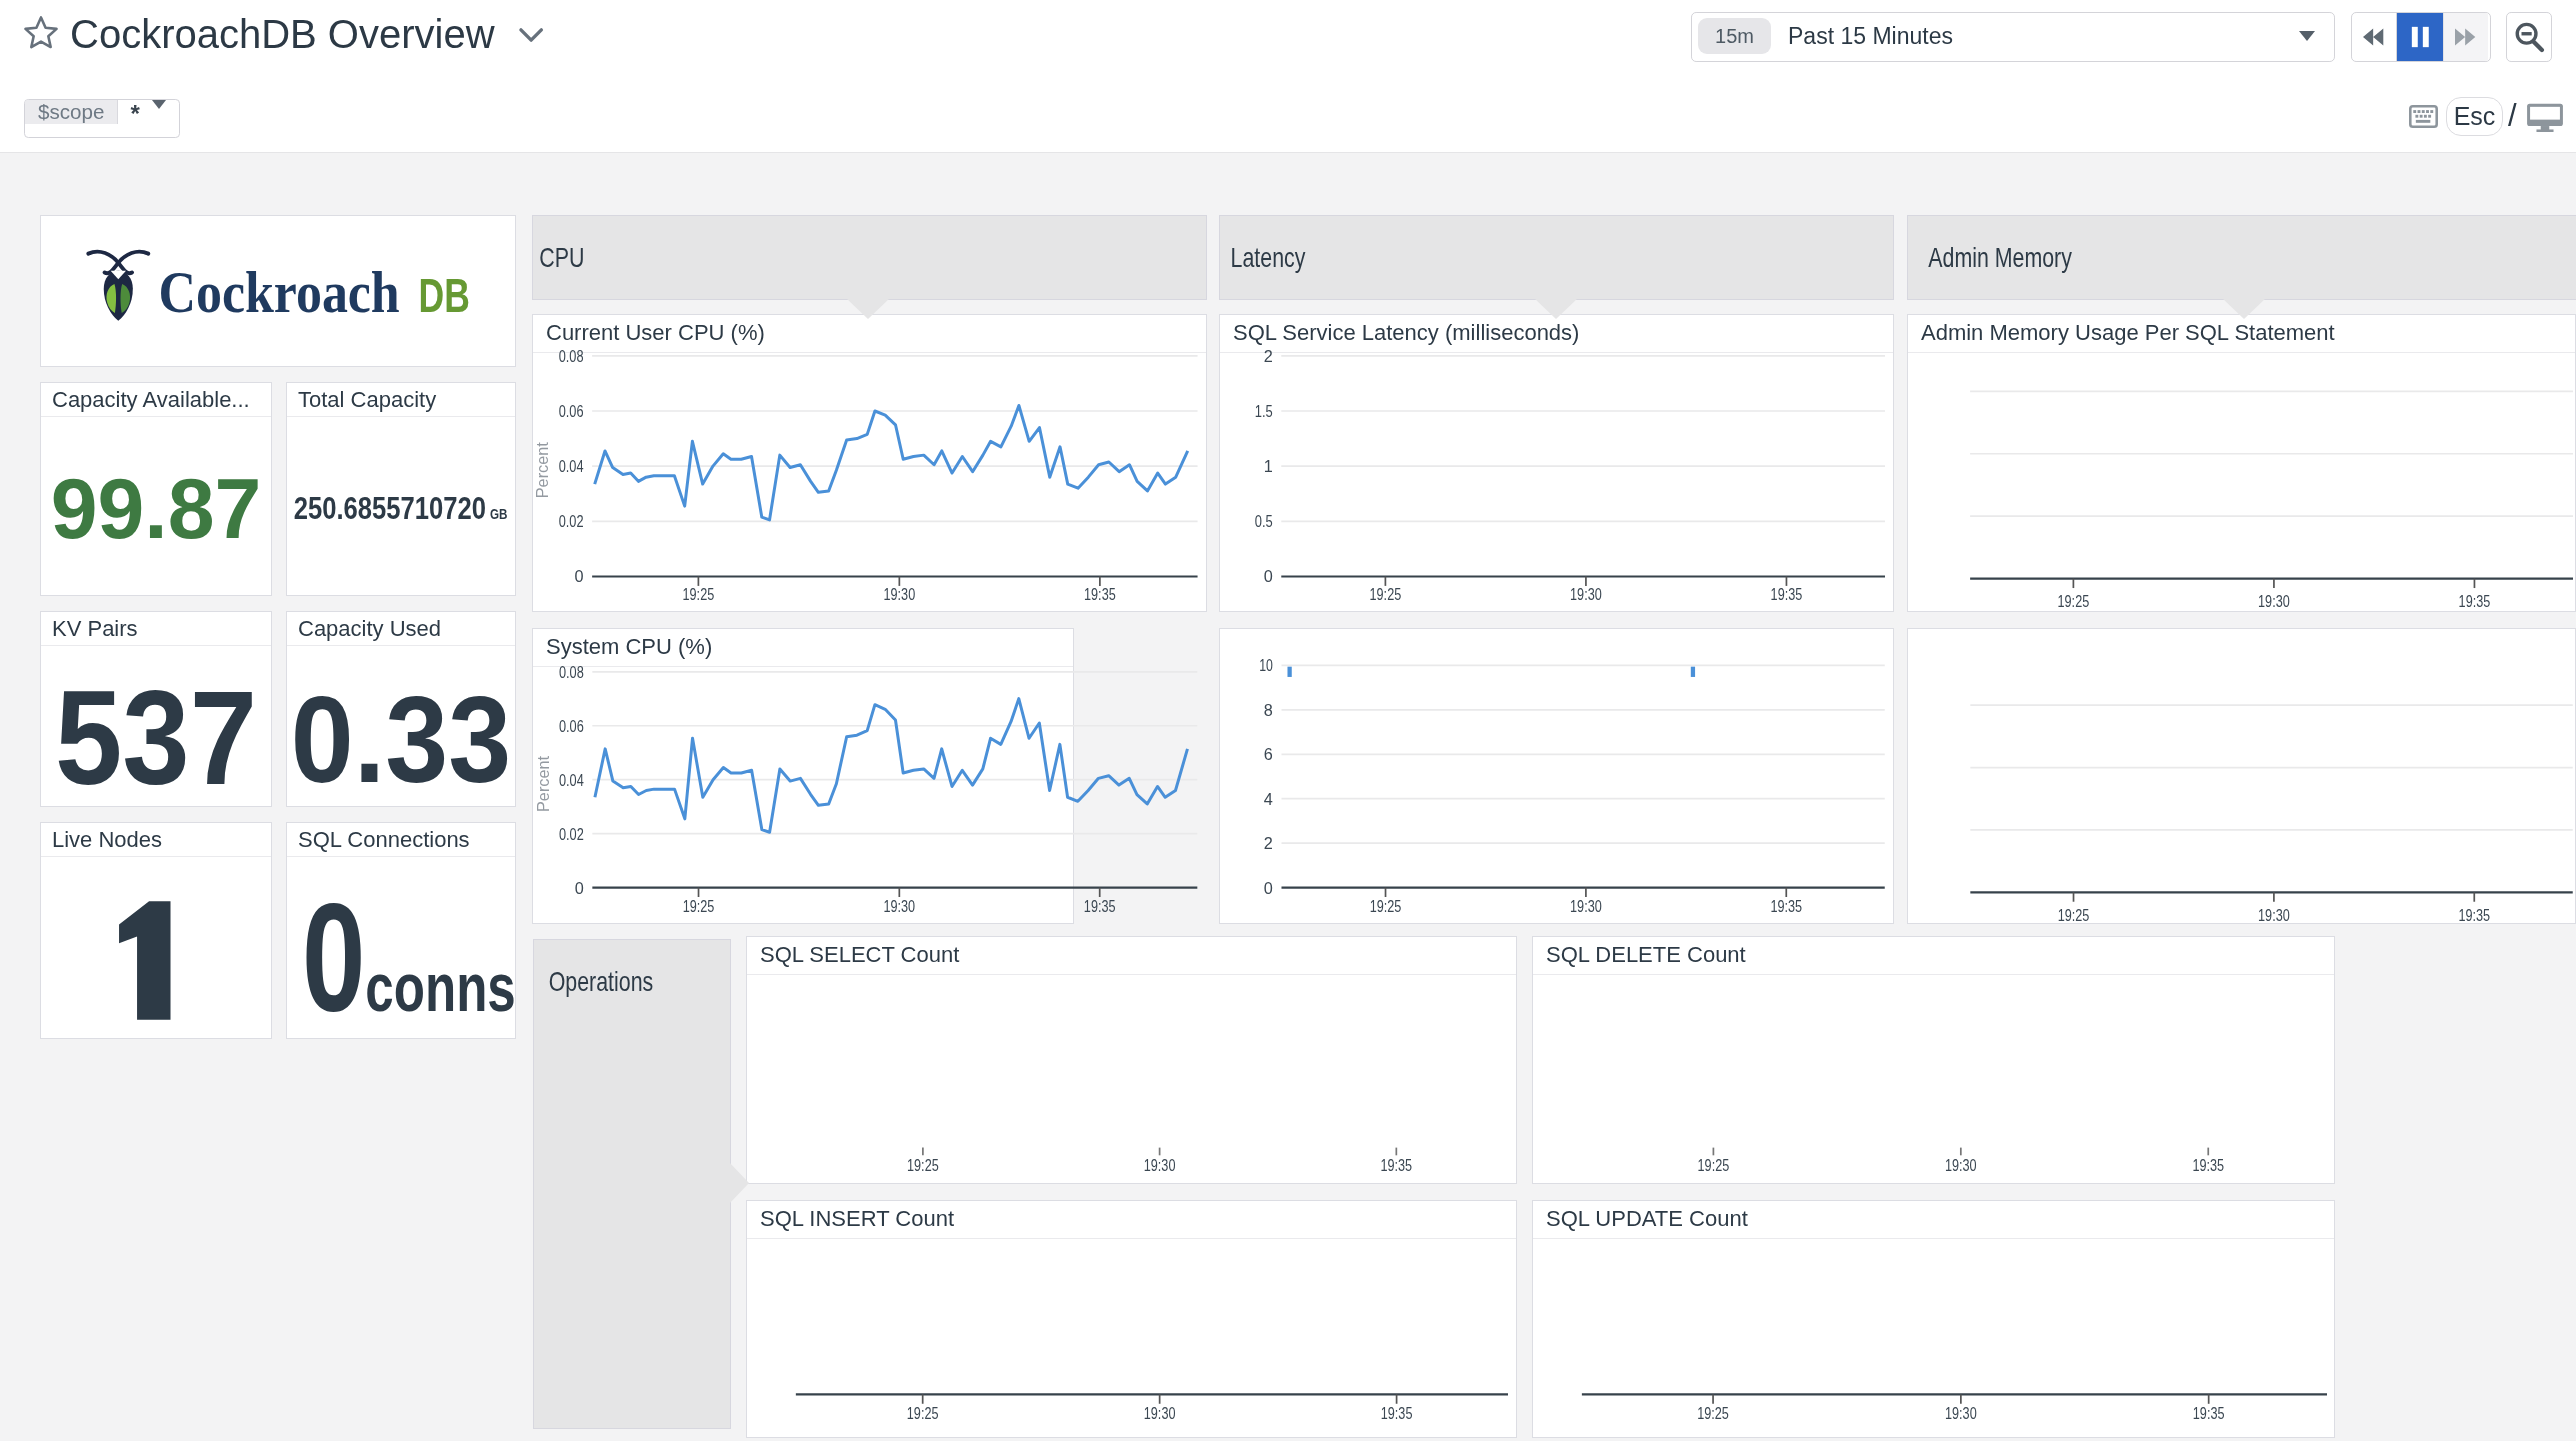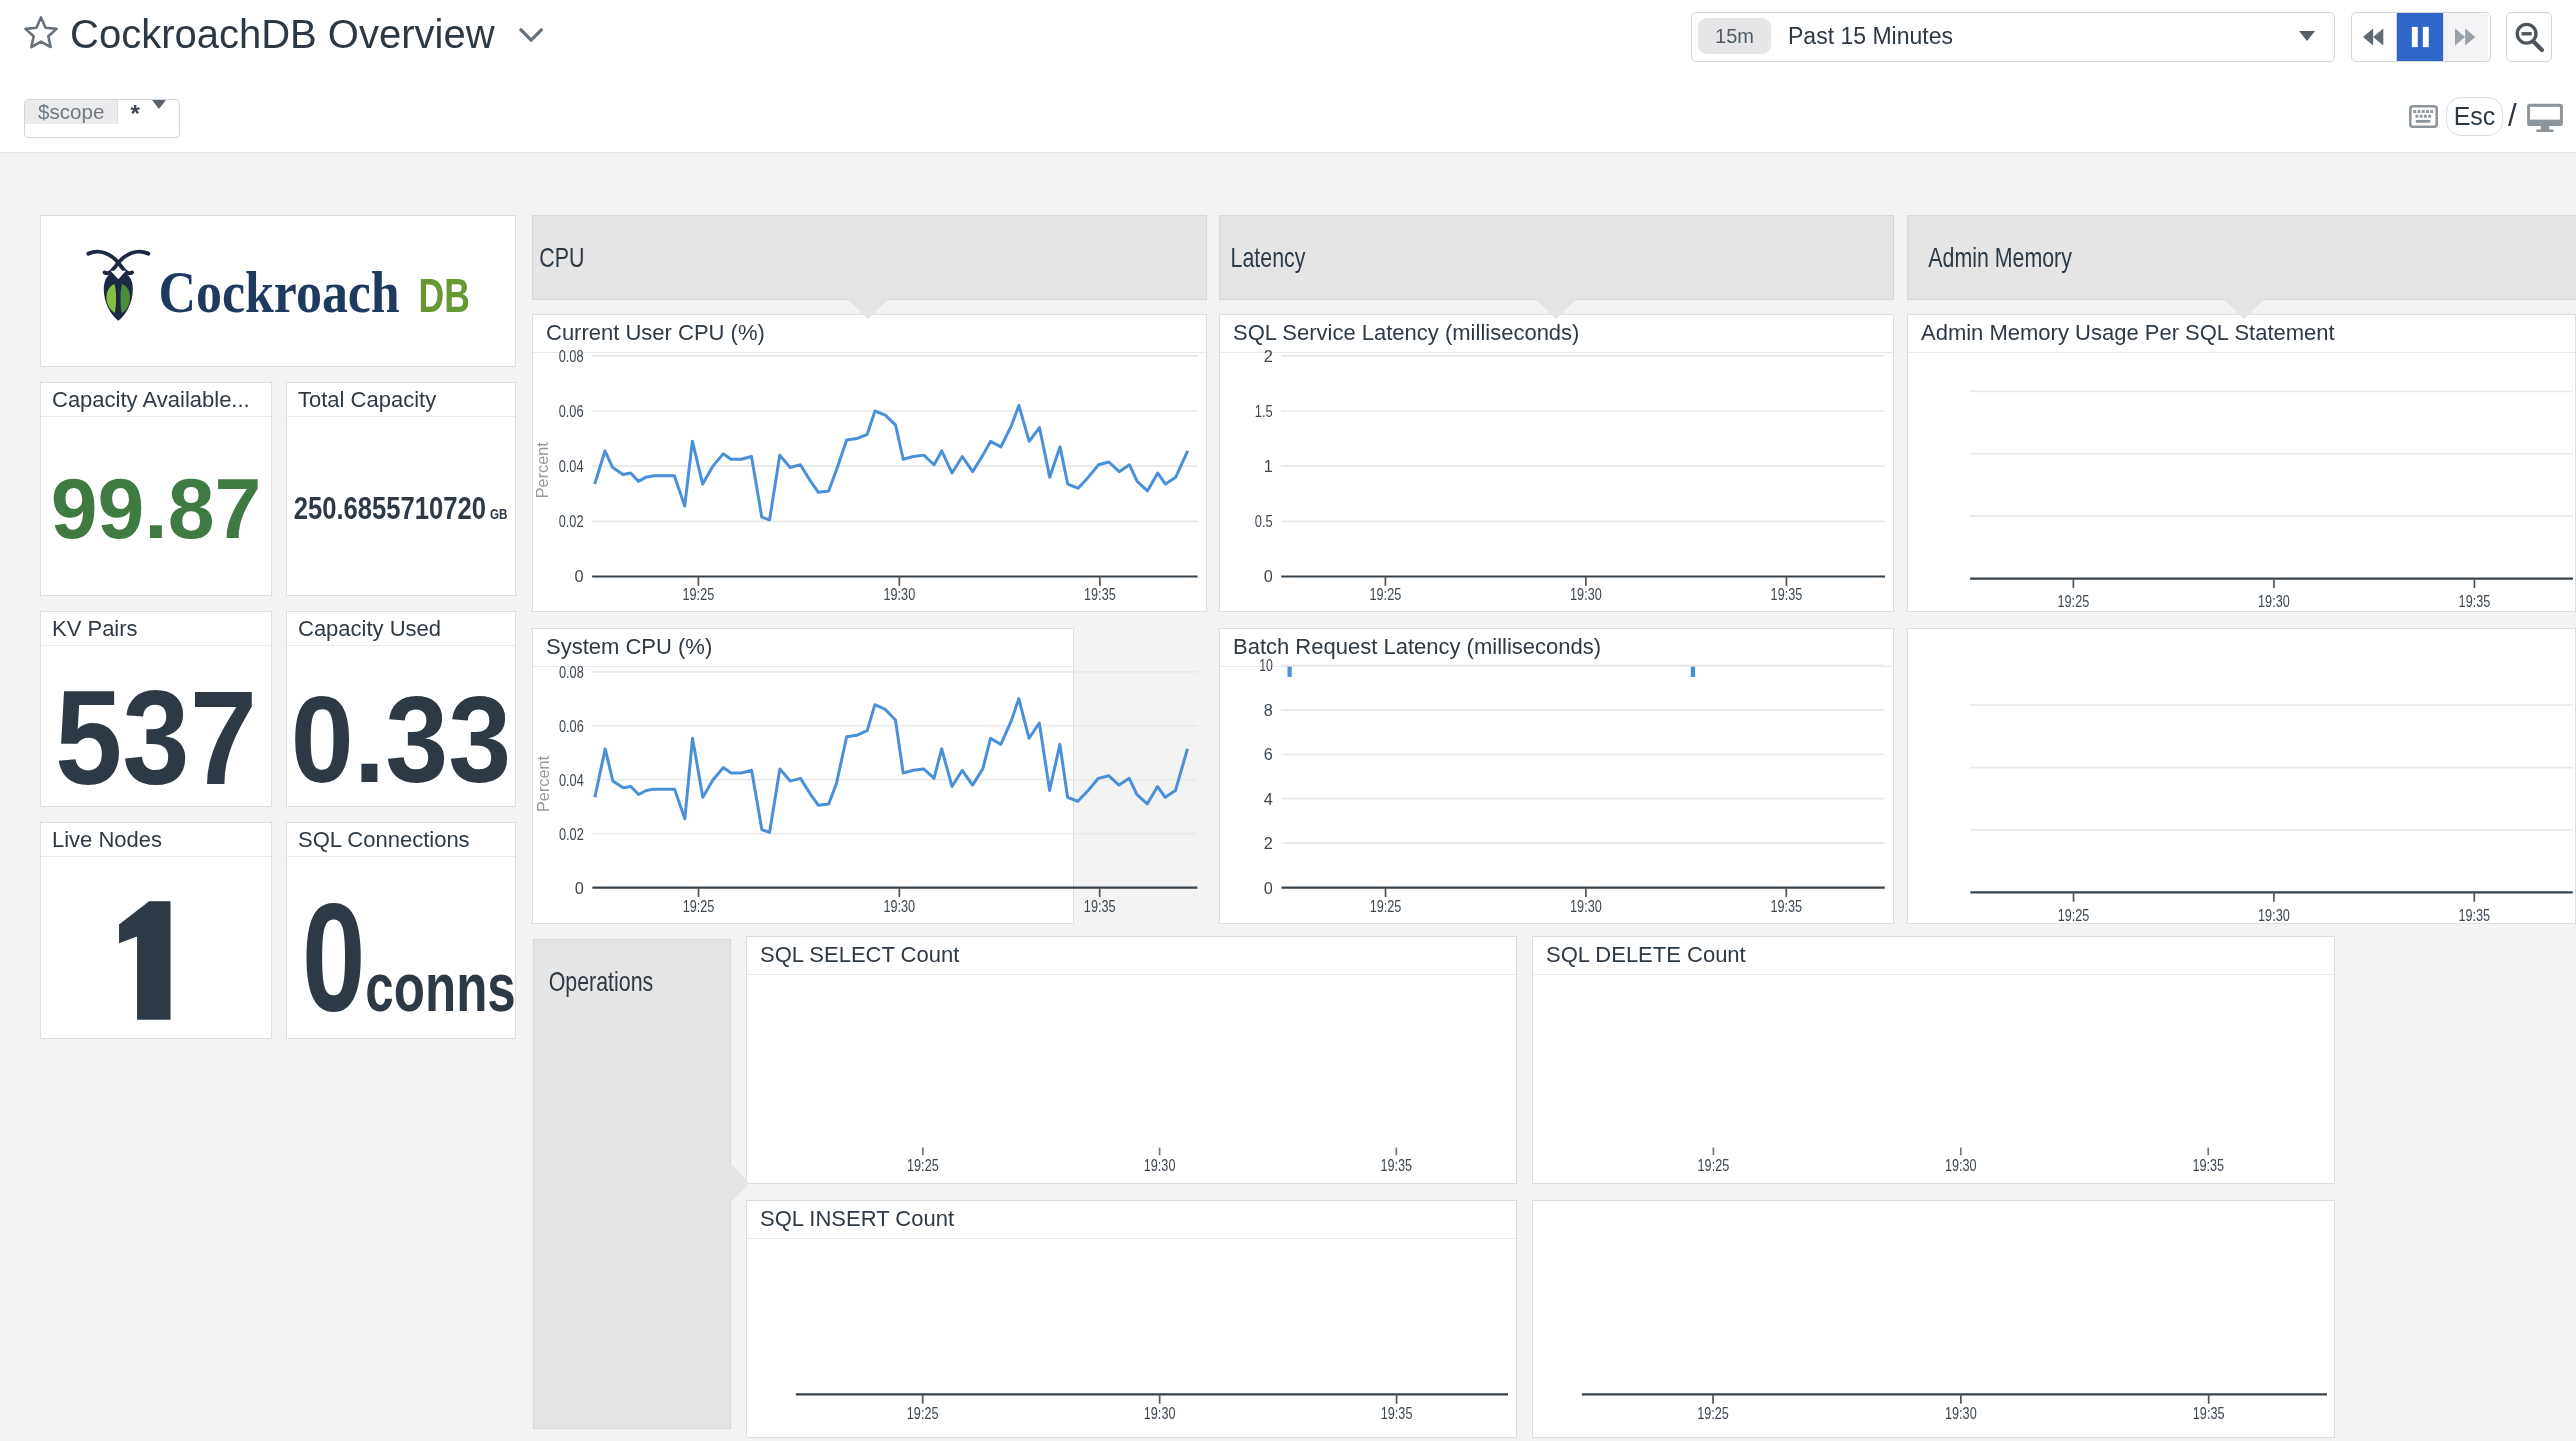--- a/index.html
+++ b/index.html
@@ -203,21 +203,20 @@
 <line x1="71.5" y1="305" x2="776" y2="305" stroke="#37424b" stroke-width="2.5"></line>
 <line x1="193" y1="305" x2="193" y2="316" stroke="#555" stroke-width="2"></line>
 <line x1="427" y1="305" x2="427" y2="316" stroke="#555" stroke-width="2"></line>
 <line x1="661" y1="305" x2="661" y2="316" stroke="#555" stroke-width="2"></line>
 <text x="193" y="332" font-size="19" fill="#3b4752" text-anchor="middle" textLength="37" lengthAdjust="spacingAndGlyphs">19:25</text>
 <text x="427" y="332" font-size="19" fill="#3b4752" text-anchor="middle" textLength="37" lengthAdjust="spacingAndGlyphs">19:30</text>
 <text x="661" y="332" font-size="19" fill="#3b4752" text-anchor="middle" textLength="37" lengthAdjust="spacingAndGlyphs">19:35</text>
 </svg>
   </div>
 <div class="w" style="left:1219px;top:628px;width:675px;height:296px">
-<div class="wt" style="height:38px;line-height:36px;padding-left:13px"><span class="sq">Batch Request Latency (milliseconds)</span></div>
 <svg width="671" height="292" viewBox="0 0 783 341">
 <line x1="71.5" y1="42.5" x2="776" y2="42.5" stroke="#e9e9ea" stroke-width="2"></line>
 <line x1="71.5" y1="94.4" x2="776" y2="94.4" stroke="#e9e9ea" stroke-width="2"></line>
 <line x1="71.5" y1="146.3" x2="776" y2="146.3" stroke="#e9e9ea" stroke-width="2"></line>
 <line x1="71.5" y1="198.2" x2="776" y2="198.2" stroke="#e9e9ea" stroke-width="2"></line>
 <line x1="71.5" y1="250.1" x2="776" y2="250.1" stroke="#e9e9ea" stroke-width="2"></line>
 <text x="61.5" y="49.5" font-size="19" fill="#3b4752" text-anchor="end" textLength="16" lengthAdjust="spacingAndGlyphs">10</text>
 <text x="61.5" y="101.4" font-size="19" fill="#3b4752" text-anchor="end">8</text>
 <text x="61.5" y="153.3" font-size="19" fill="#3b4752" text-anchor="end">6</text>
 <text x="61.5" y="205.2" font-size="19" fill="#3b4752" text-anchor="end">4</text>
@@ -295,20 +294,21 @@
 <line x1="57" y1="225.5" x2="888" y2="225.5" stroke="#37424b" stroke-width="2.5"></line>
 <line x1="205" y1="225.5" x2="205" y2="236.5" stroke="#555" stroke-width="2"></line>
 <line x1="481.5" y1="225.5" x2="481.5" y2="236.5" stroke="#555" stroke-width="2"></line>
 <line x1="758" y1="225.5" x2="758" y2="236.5" stroke="#555" stroke-width="2"></line>
 <text x="205" y="254" font-size="19" fill="#3b4752" text-anchor="middle" textLength="37" lengthAdjust="spacingAndGlyphs">19:25</text>
 <text x="481.5" y="254" font-size="19" fill="#3b4752" text-anchor="middle" textLength="37" lengthAdjust="spacingAndGlyphs">19:30</text>
 <text x="758" y="254" font-size="19" fill="#3b4752" text-anchor="middle" textLength="37" lengthAdjust="spacingAndGlyphs">19:35</text>
 </svg>
   </div>
 <div class="w" style="left:1532px;top:1200px;width:803px;height:238px">
+<div class="wt" style="height:38px;line-height:36px;padding-left:13px"><span class="sq">SQL UPDATE Count</span></div>
 <svg width="800" height="235" viewBox="0 0 933 274">
 <line x1="57" y1="225.5" x2="926" y2="225.5" stroke="#37424b" stroke-width="2.5"></line>
 <line x1="210" y1="225.5" x2="210" y2="236.5" stroke="#555" stroke-width="2"></line>
 <line x1="499" y1="225.5" x2="499" y2="236.5" stroke="#555" stroke-width="2"></line>
 <line x1="788" y1="225.5" x2="788" y2="236.5" stroke="#555" stroke-width="2"></line>
 <text x="210" y="254" font-size="19" fill="#3b4752" text-anchor="middle" textLength="37" lengthAdjust="spacingAndGlyphs">19:25</text>
 <text x="499" y="254" font-size="19" fill="#3b4752" text-anchor="middle" textLength="37" lengthAdjust="spacingAndGlyphs">19:30</text>
 <text x="788" y="254" font-size="19" fill="#3b4752" text-anchor="middle" textLength="37" lengthAdjust="spacingAndGlyphs">19:35</text>
 </svg>
   </div>

